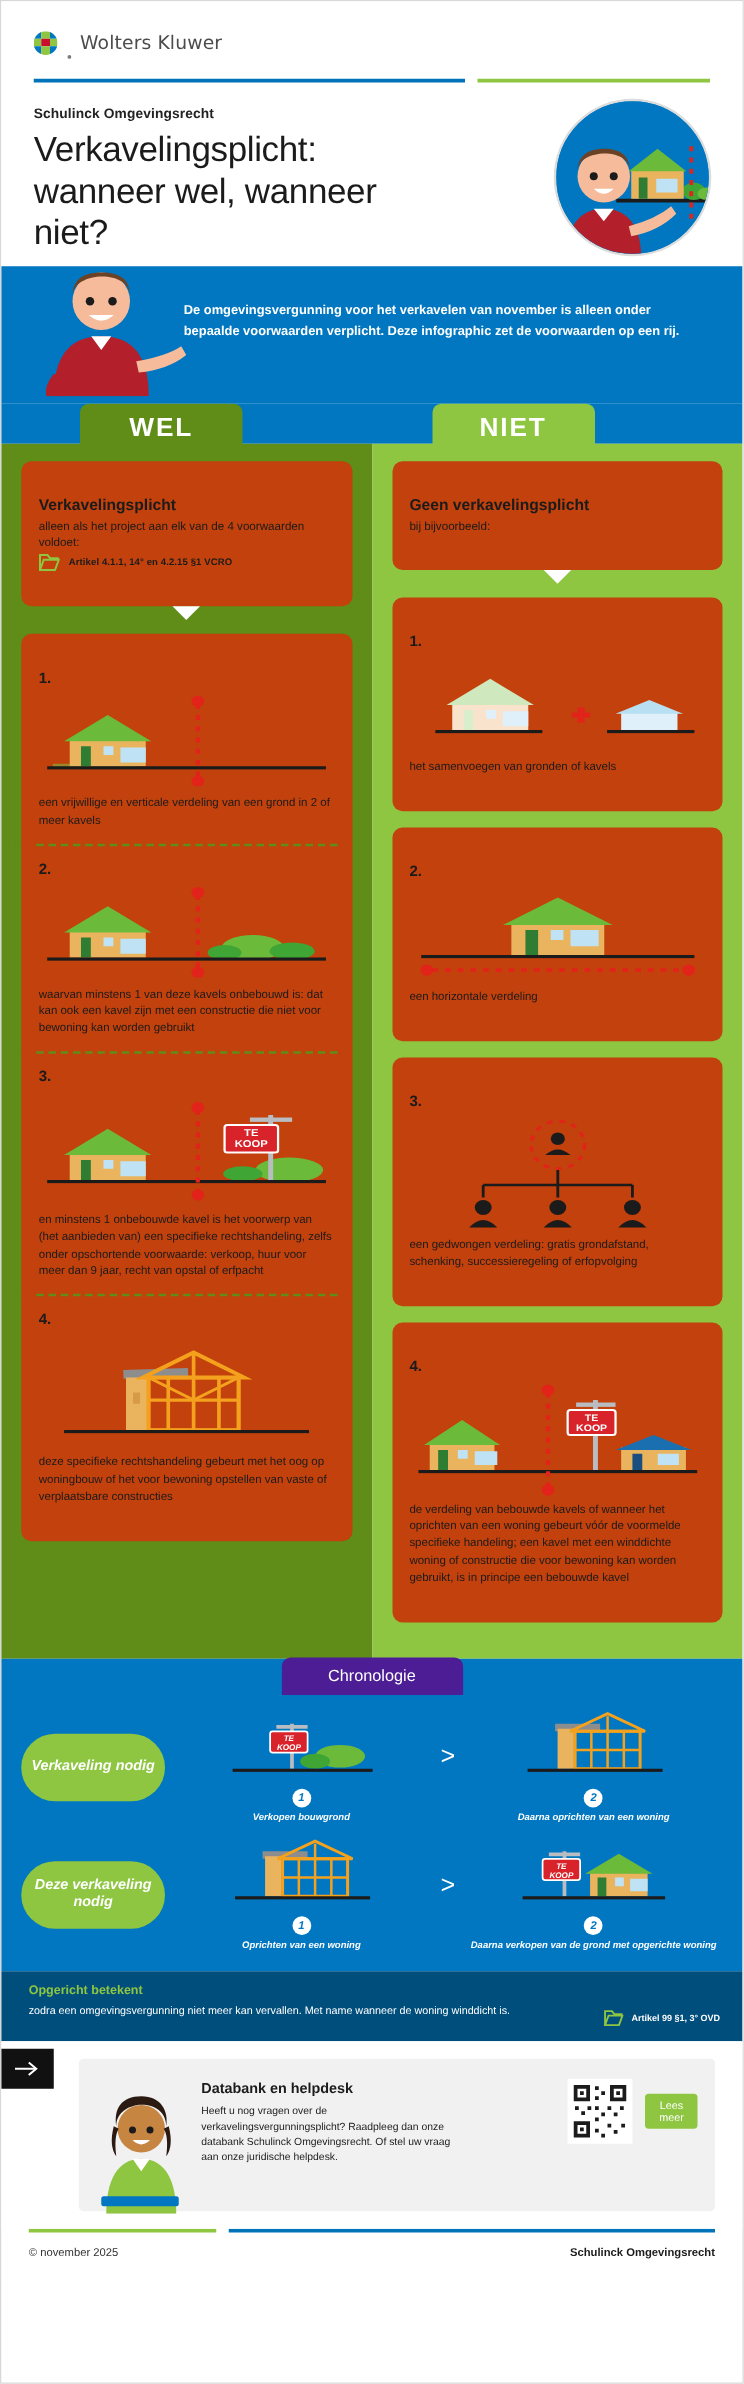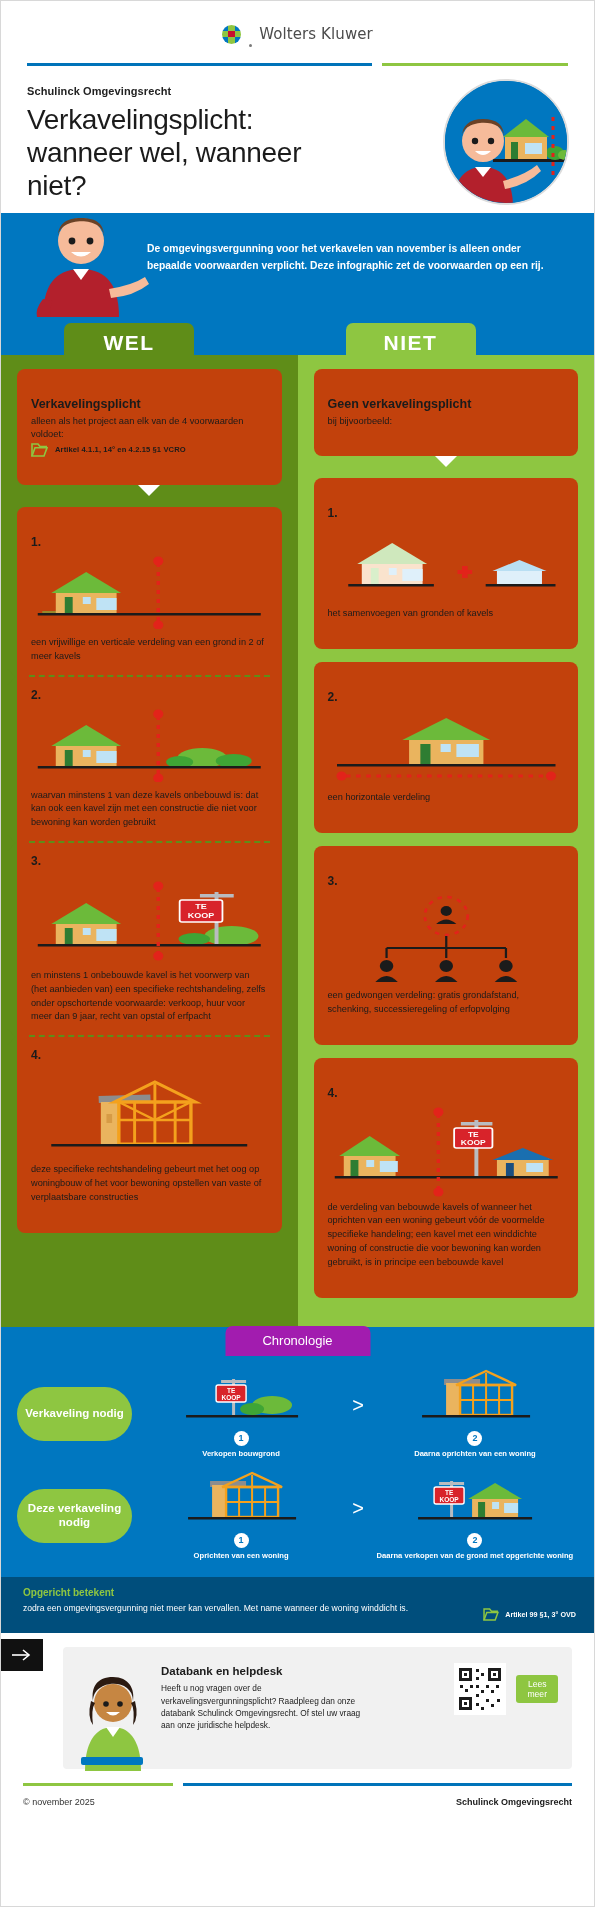--- a/index.html
+++ b/index.html
@@ -5,21 +5,21 @@
 <style>
   *{box-sizing:border-box;margin:0;padding:0}
   html,body{background:#ffffff;}
   body{
     width:595px;height:1907px;position:relative;overflow:hidden;
     font-family:"Liberation Sans",sans-serif;color:#1a1a1a;
     border:1px solid #d8d8d8;
   }
   
   .header{background:#fff;padding:18px 26px 0 26px;height:212px;position:relative;}
-  .logo-row{display:flex;align-items:center;gap:7px;height:30px;justify-content:center;}
+  .logo-row{display:flex;align-items:center;gap:7px;height:30px;}
   .wk-mark{width:19px;height:19px;border-radius:50%;overflow:hidden;display:grid;
     grid-template-columns:repeat(3,1fr);grid-template-rows:repeat(3,1fr);flex:0 0 auto;}
   .wk-mark i{display:block}
   .wk-dot{width:3px;height:3px;border-radius:50%;background:#7a7a7a;margin-left:1px;align-self:flex-end;margin-bottom:2px}
   .wk-name{font-size:15px;color:#4c4c4c;letter-spacing:.1px;font-family:"DejaVu Sans",sans-serif;}
   .rules{display:flex;gap:10px;margin-top:14px;}
   .rule-blue{height:3px;background:#0073b9;flex:0 0 345px;}
   .rule-green{height:3px;background:#8ec641;flex:1;}
   .eyebrow{font-size:11px;font-weight:bold;color:#222;margin-top:19px;letter-spacing:.1px}
   .maintitle{font-size:28px;line-height:1.17;font-weight:400;color:#1b1b1b;margin-top:7px;letter-spacing:-.3px;max-width:300px}
@@ -50,24 +50,24 @@
   .art-text{font-size:7.6px;font-weight:bold;color:#1b1b1b;letter-spacing:.1px}
   .num{font-size:12px;font-weight:bold;color:#1b1b1b;}
   .item-text{font-size:9.2px;line-height:1.5;color:#1b1b1b;margin-top:7px;}
   .divider{border-top:2px dashed #5f8d18;margin:11px -2px 11px -2px;position:relative;}
   .arrow-left{position:absolute;left:-22px;top:-8px;width:0;height:0;
     border-top:8px solid transparent;border-bottom:8px solid transparent;border-left:9px solid #5f8d18;}
   .scene{height:74px;position:relative;margin:6px 0 2px 0;}
   .scene.tall{height:88px}
   
   .chrono{background:#0077c0;padding:0 0 16px 0;position:relative;}
-  .chrono-tab{position:absolute;left:50%;transform:translateX(-50%);top:-1px;background:#a21caf;
+  .chrono-tab{position:absolute;left:50%;transform:translateX(-50%);top:-1px;background:#4c1d95;
     width:145px;height:30px;border-radius:7px 7px 0 0;color:#fff;font-size:13px;
     display:flex;align-items:center;justify-content:center;}
-  .chrono-row{display:flex;align-items:center;padding:10px 16px 0 16px;gap:6px;}
+  .chrono-row{display:flex;align-items:center;padding:10px 16px 0 16px;gap:6px;font-style:italic;}
   .pill{background:#8ec641;border-radius:50%/50%;width:115px;height:54px;border-radius:57px;
     display:flex;align-items:center;justify-content:center;text-align:center;color:#fff;
     font-size:11.5px;font-weight:bold;line-height:1.2;flex:0 0 auto;}
   .step{flex:1;text-align:center;}
   .step-scene{height:58px;position:relative}
   .badge{width:15px;height:15px;border-radius:50%;background:#fff;color:#0077c0;font-size:9px;
     font-weight:bold;display:flex;align-items:center;justify-content:center;margin:4px auto 3px auto}
   .step-cap{color:#fff;font-size:7.6px;line-height:1.35;font-weight:bold}
   .gt{color:#fff;font-size:20px;font-weight:300;flex:0 0 auto;padding:0 2px 16px 2px}
   

